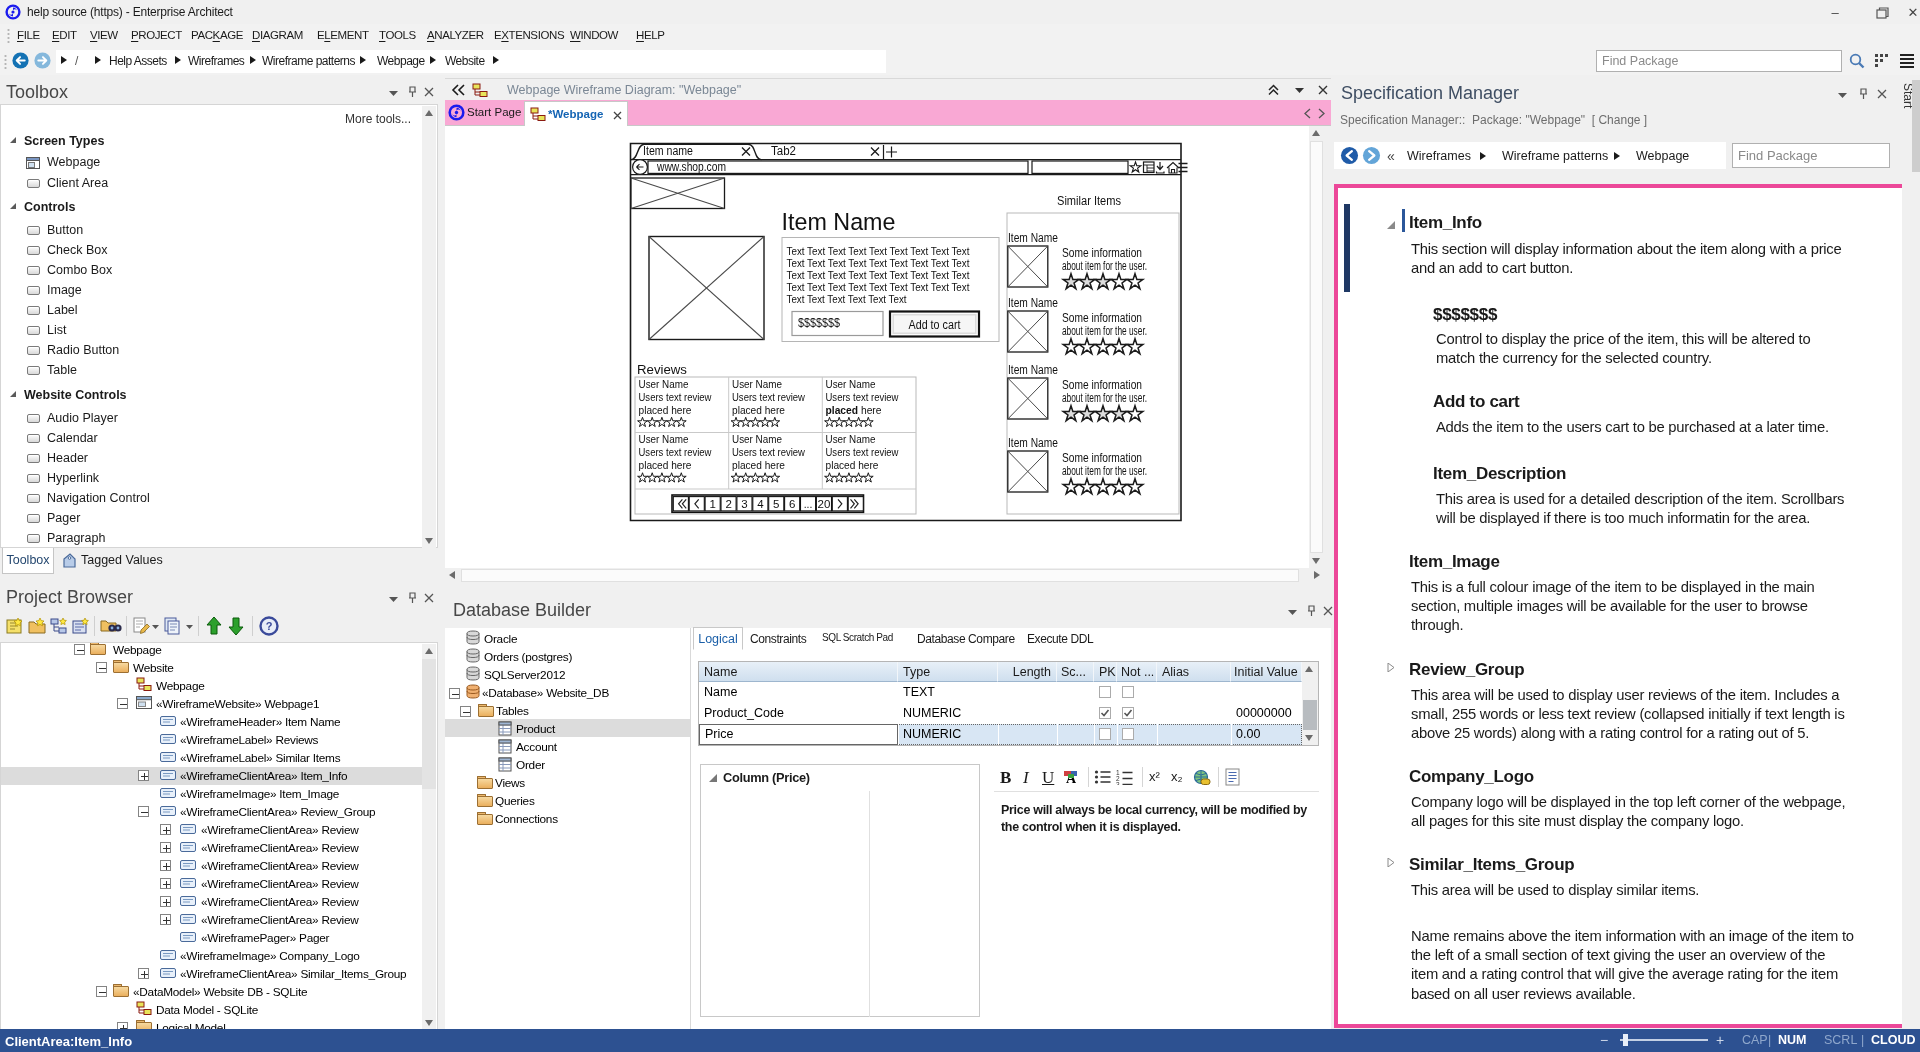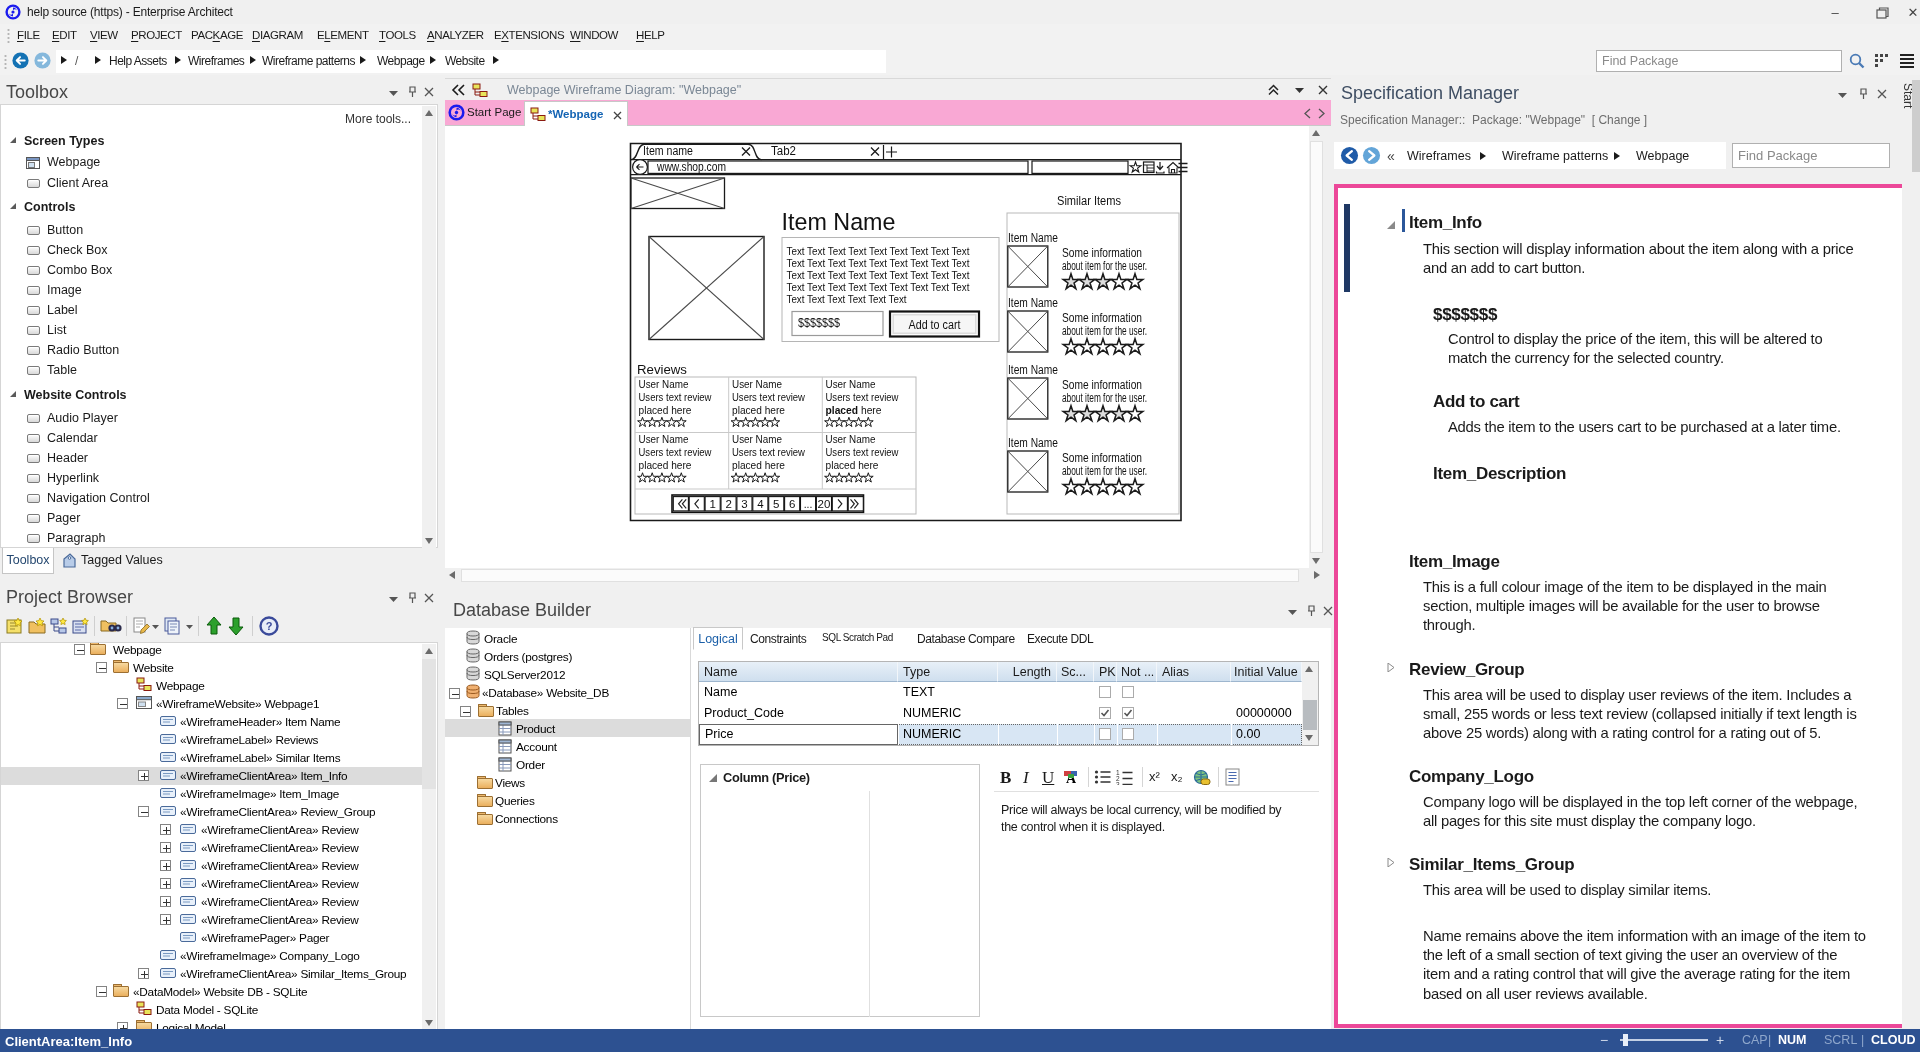--- a/index.html
+++ b/index.html
@@ -33,21 +33,21 @@
 .arr-r { width:0;height:0;border-top:4.5px solid transparent;border-bottom:4.5px solid transparent;border-left:6px solid #6b6b6b; position:absolute; top:3px; left:5px; }
 
 .trow { position:absolute; height:18px; font-size:11.8px; letter-spacing:-0.25px; color:#000; white-space:nowrap; }
 .pm { position:absolute; width:11px; height:11px; border:1px solid #848484; background:#fff; }
 .pm:before { content:""; position:absolute; left:2px; top:4.5px; width:7px; height:1.4px; background:#333; }
 .pm.plus:after { content:""; position:absolute; left:4.8px; top:2px; width:1.4px; height:7px; background:#333; }
 .folder { position:absolute; width:16px; height:12px; }
 .folder:before { content:""; position:absolute; left:0; top:0; width:7px; height:3px; background:#edb96e; border:1px solid #9c6f32; border-bottom:none; border-radius:1px 1px 0 0; }
 .folder:after { content:""; position:absolute; left:0; top:2px; width:14px; height:9px; background:linear-gradient(#f7d9a0,#eaaf5d); border:1px solid #9c6f32; border-radius:1px; }
 .sm-h { font-size:17px; font-weight:bold; color:#1a1a1a; letter-spacing:-0.3px; white-space:nowrap; }
-.sm-b { font-size:14.8px; color:#1a1a1a; line-height:19.2px; letter-spacing:-0.25px; white-space:nowrap;margin-left:12px; }
+.sm-b { font-size:14.8px; color:#1a1a1a; line-height:19.2px; letter-spacing:-0.25px; white-space:nowrap; }
 
 #statusbar { left:0; top:1029px; width:1920px; height:23px; background:#2d5191; color:#fff; }
 </style>
 </head>
 <body>
 <div id="app">
 
   <div class="abs" id="titlebar">
     <svg class="abs" style="left:5px;top:4px" width="16" height="16" viewBox="0 0 20 20">
       <circle cx="10" cy="10" r="8" fill="none" stroke="#1b1bee" stroke-width="3"></circle>
@@ -824,21 +824,21 @@
         <circle cx="8" cy="8" r="6.5" fill="#7ec47e" stroke="#2a6a9a" stroke-width="1.2"></circle>
         <path d="M1.5 8 h13 M8 1.5 v13 M3 4.5 q5 3 10 0 M3 11.5 q5 -3 10 0" stroke="#2a6a9a" fill="none" stroke-width="1"></path>
         <rect x="8" y="10" width="9" height="5.5" rx="2.5" fill="#e8c030" stroke="#8a6a10"></rect>
       </svg>
     <div class="abs" style="left:224px;top:3px;width:1px;height:20px;background:#d5d5d5"></div>
     <svg class="abs" style="left:231px;top:4px" width="16" height="18">
         <rect x="1" y="1" width="13" height="16" fill="#fff" stroke="#888"></rect>
         <path d="M3.5 4.5 h8 M3.5 7.5 h8 M3.5 10.5 h8 M3.5 13.5 h5" stroke="#4a6ab0" stroke-width="1.1"></path>
       </svg>
     <div class="abs" style="left:0;top:27px;width:325px;height:1px;background:#e0e0e0"></div>
-    <div class="abs" style="left:7px;top:38px;width:330px;font-size:12.5px;font-weight:normal;color:#1a1a1a;line-height:16.5px;white-space:nowrap;letter-spacing:-0.3px">Price will always be local currency, will be modified by<br>the control when it is displayed.</div>
+    <div class="abs" style="left:7px;top:38px;width:330px;font-size:12.5px;font-weight:bold;color:#1a1a1a;line-height:16.5px;white-space:nowrap;letter-spacing:-0.3px">Price will always be local currency, will be modified by<br>the control when it is displayed.</div>
   </div>
 
   <div class="abs" id="spec" style="left:1334px;top:75px;width:568px;height:955px;background:#f0f0f0">
     <div class="abs" style="left:7px;top:8px;font-size:18px;color:#3f4e63">Specification Manager</div>
     <svg class="abs" style="left:504px;top:16px" width="10" height="8">
         <path d="M0 2 L9 2 L4.5 7 Z" fill="#555"></path>
       </svg>
     <svg class="abs" style="left:524px;top:13px" width="11" height="13" viewBox="0 0 11 13">
         <path d="M3 1 h5 v5 h-5 z M2 6 h7 M5.5 6 v5" stroke="#555" stroke-width="1.2" fill="none"></path>
       </svg>
@@ -870,20 +870,21 @@
           <path d="M8 0 L8 8 L0 8 Z" fill="#8a8a8a"></path>
         </svg>
       <div class="abs" style="left:64px;top:21px;width:3px;height:23px;background:#2b579a"></div>
       <div class="abs sm-h" style="left:71px;top:25px">Item_Info</div>
       <div class="abs sm-b" style="left:73px;top:52px">This section will display information about the item along with a price<br>and an add to cart button.</div>
       <div class="abs sm-h" style="left:95px;top:117px">$$$$$$$</div>
       <div class="abs sm-b" style="left:98px;top:142px">Control to display the price of the item, this will be altered to<br>match the currency for the selected country.</div>
       <div class="abs sm-h" style="left:95px;top:204px">Add to cart</div>
       <div class="abs sm-b" style="left:98px;top:230px">Adds the item to the users cart to be purchased at a later time.</div>
       <div class="abs sm-h" style="left:95px;top:276px">Item_Description</div>
+      <div class="abs sm-b" style="left:98px;top:302px">This area is used for a detailed description of the item. Scrollbars<br>will be displayed if there is too much informatin for the area.</div>
       <div class="abs sm-h" style="left:71px;top:364px">Item_Image</div>
       <div class="abs sm-b" style="left:73px;top:390px">This is a full colour image of the item to be displayed in the main<br>section, multiple images will be available for the user to browse<br>through.</div>
       <svg class="abs" style="left:49px;top:475px" width="9" height="9">
           <path d="M1 0 L7 4.5 L1 9 Z" fill="none" stroke="#8a8a8a"></path>
         </svg>
       <div class="abs sm-h" style="left:71px;top:472px">Review_Group</div>
       <div class="abs sm-b" style="left:73px;top:498px">This area will be used to display user reviews of the item. Includes a<br>small, 255 words or less text review (collapsed initially if text length is<br>above 25 words) along with a rating control for a rating out of 5.</div>
       <div class="abs sm-h" style="left:71px;top:579px">Company_Logo</div>
       <div class="abs sm-b" style="left:73px;top:605px">Company logo will be displayed in the top left corner of the webpage,<br>all pages for this site must display the company logo.</div>
       <svg class="abs" style="left:49px;top:670px" width="9" height="9">

